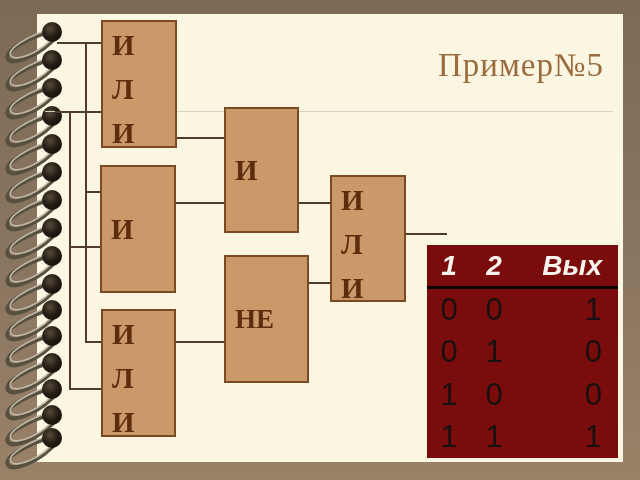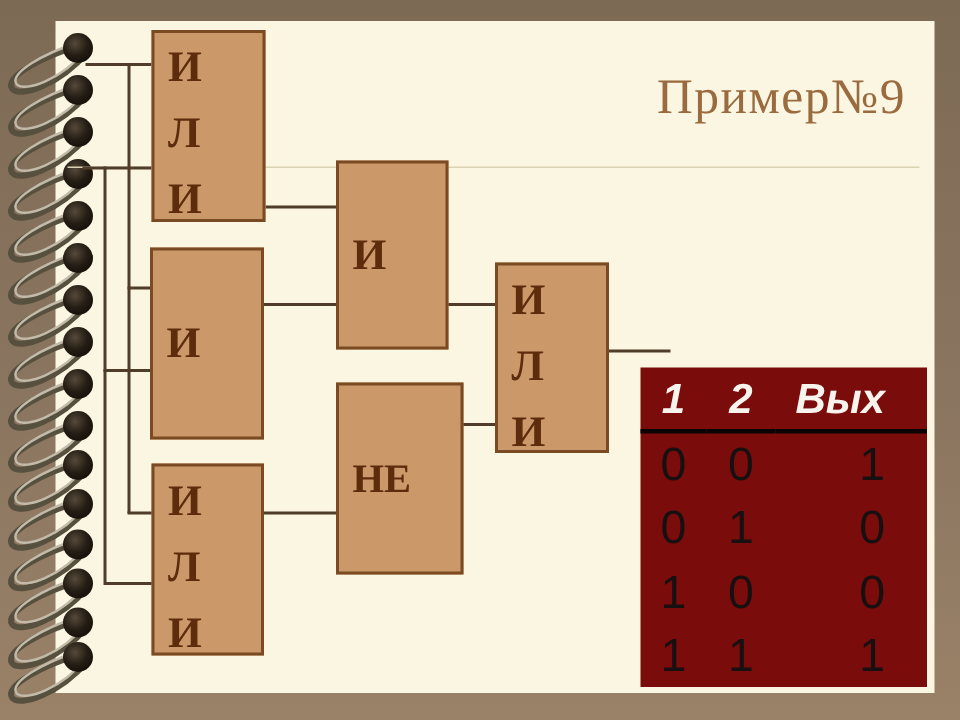--- a/index.html
+++ b/index.html
@@ -40,21 +40,21 @@
     background:#7b0c0c;
     display:grid;grid-template-columns:44px 46px 1fr;
     grid-template-rows:44px repeat(4,42.25px);
   }
   .tt-cell{display:flex;align-items:center;justify-content:center;}
   .tt-head{
     color:#f7f4ee;font-style:italic;font-weight:bold;font-size:28px;
     border-bottom:3px solid #0a0404;
   }
   .tt-data{color:#181010;font-size:31px;}
-  .col3{justify-content:flex-end;padding-right:28px;}
+  .col3{justify-content:flex-end;padding-right:16px;}
 </style>
 </head>
 <body>
 
 <div class="stage">
 
   <div class="page"></div>
 
   <svg class="spiral" width="112" height="480" viewBox="0 0 112 480">
     <defs>
@@ -80,21 +80,21 @@
     <use href="#ring" transform="translate(0,256)"></use>
     <use href="#ring" transform="translate(0,284)"></use>
     <use href="#ring" transform="translate(0,310)"></use>
     <use href="#ring" transform="translate(0,336)"></use>
     <use href="#ring" transform="translate(0,363)"></use>
     <use href="#ring" transform="translate(0,389)"></use>
     <use href="#ring" transform="translate(0,415)"></use>
     <use href="#ring" transform="translate(0,438)"></use>
   </svg>
 
-  <div class="slide-title">Пример№9</div>
+  <div class="slide-title">Пример№5</div>
   <div class="divider"></div>
 
   <div class="wire h" style="left:57px;top:42px;width:44px;"></div>
   <div class="wire h" style="left:55px;top:111px;width:46px;"></div>
   <div class="wire v" style="left:85px;top:42px;height:300px;"></div>
   <div class="wire v" style="left:69px;top:111px;height:277px;"></div>
   <div class="wire h" style="left:85px;top:191px;width:16px;"></div>
   <div class="wire h" style="left:69px;top:246px;width:32px;"></div>
   <div class="wire h" style="left:85px;top:341px;width:17px;"></div>
   <div class="wire h" style="left:69px;top:388px;width:33px;"></div>

